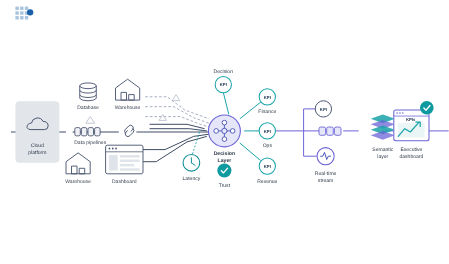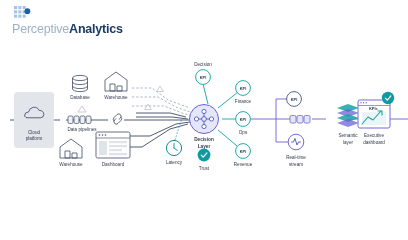--- a/index.html
+++ b/index.html
@@ -30,23 +30,20 @@
           <rect x="2" y="5.3" width="3.1" height="3.1"></rect>
           <rect x="6.3" y="5.3" width="3.1" height="3.1"></rect>
           <rect x="10.6" y="5.3" width="3.1" height="3.1"></rect>
           <rect x="2" y="9.6" width="3.1" height="3.1"></rect>
           <rect x="6.3" y="9.6" width="3.1" height="3.1"></rect>
           <rect x="10.6" y="9.6" width="3.1" height="3.1"></rect>
         </g>
         <circle cx="15.4" cy="6.2" r="2.9" fill="#1b5fa8"></circle>
       </svg>
     </div>
-    <div class="logo-text" style="margin-top:0px;">
-      <span class="logo-p">Perceptive</span><span class="logo-a">Analytics</span>
-    </div>
   </div>
 
   <svg id="scene" viewBox="0 0 408 240">
 
     <g fill="none">
 
       <line x1="10" y1="120" x2="60" y2="120" stroke="#3d4a63" stroke-width="0.9"></line>
       <line x1="66" y1="120" x2="108" y2="120" stroke="#3d4a63" stroke-width="0.9"></line>
       <line x1="124" y1="120" x2="200" y2="120" stroke="#3d4a63" stroke-width="0.9"></line>
 

